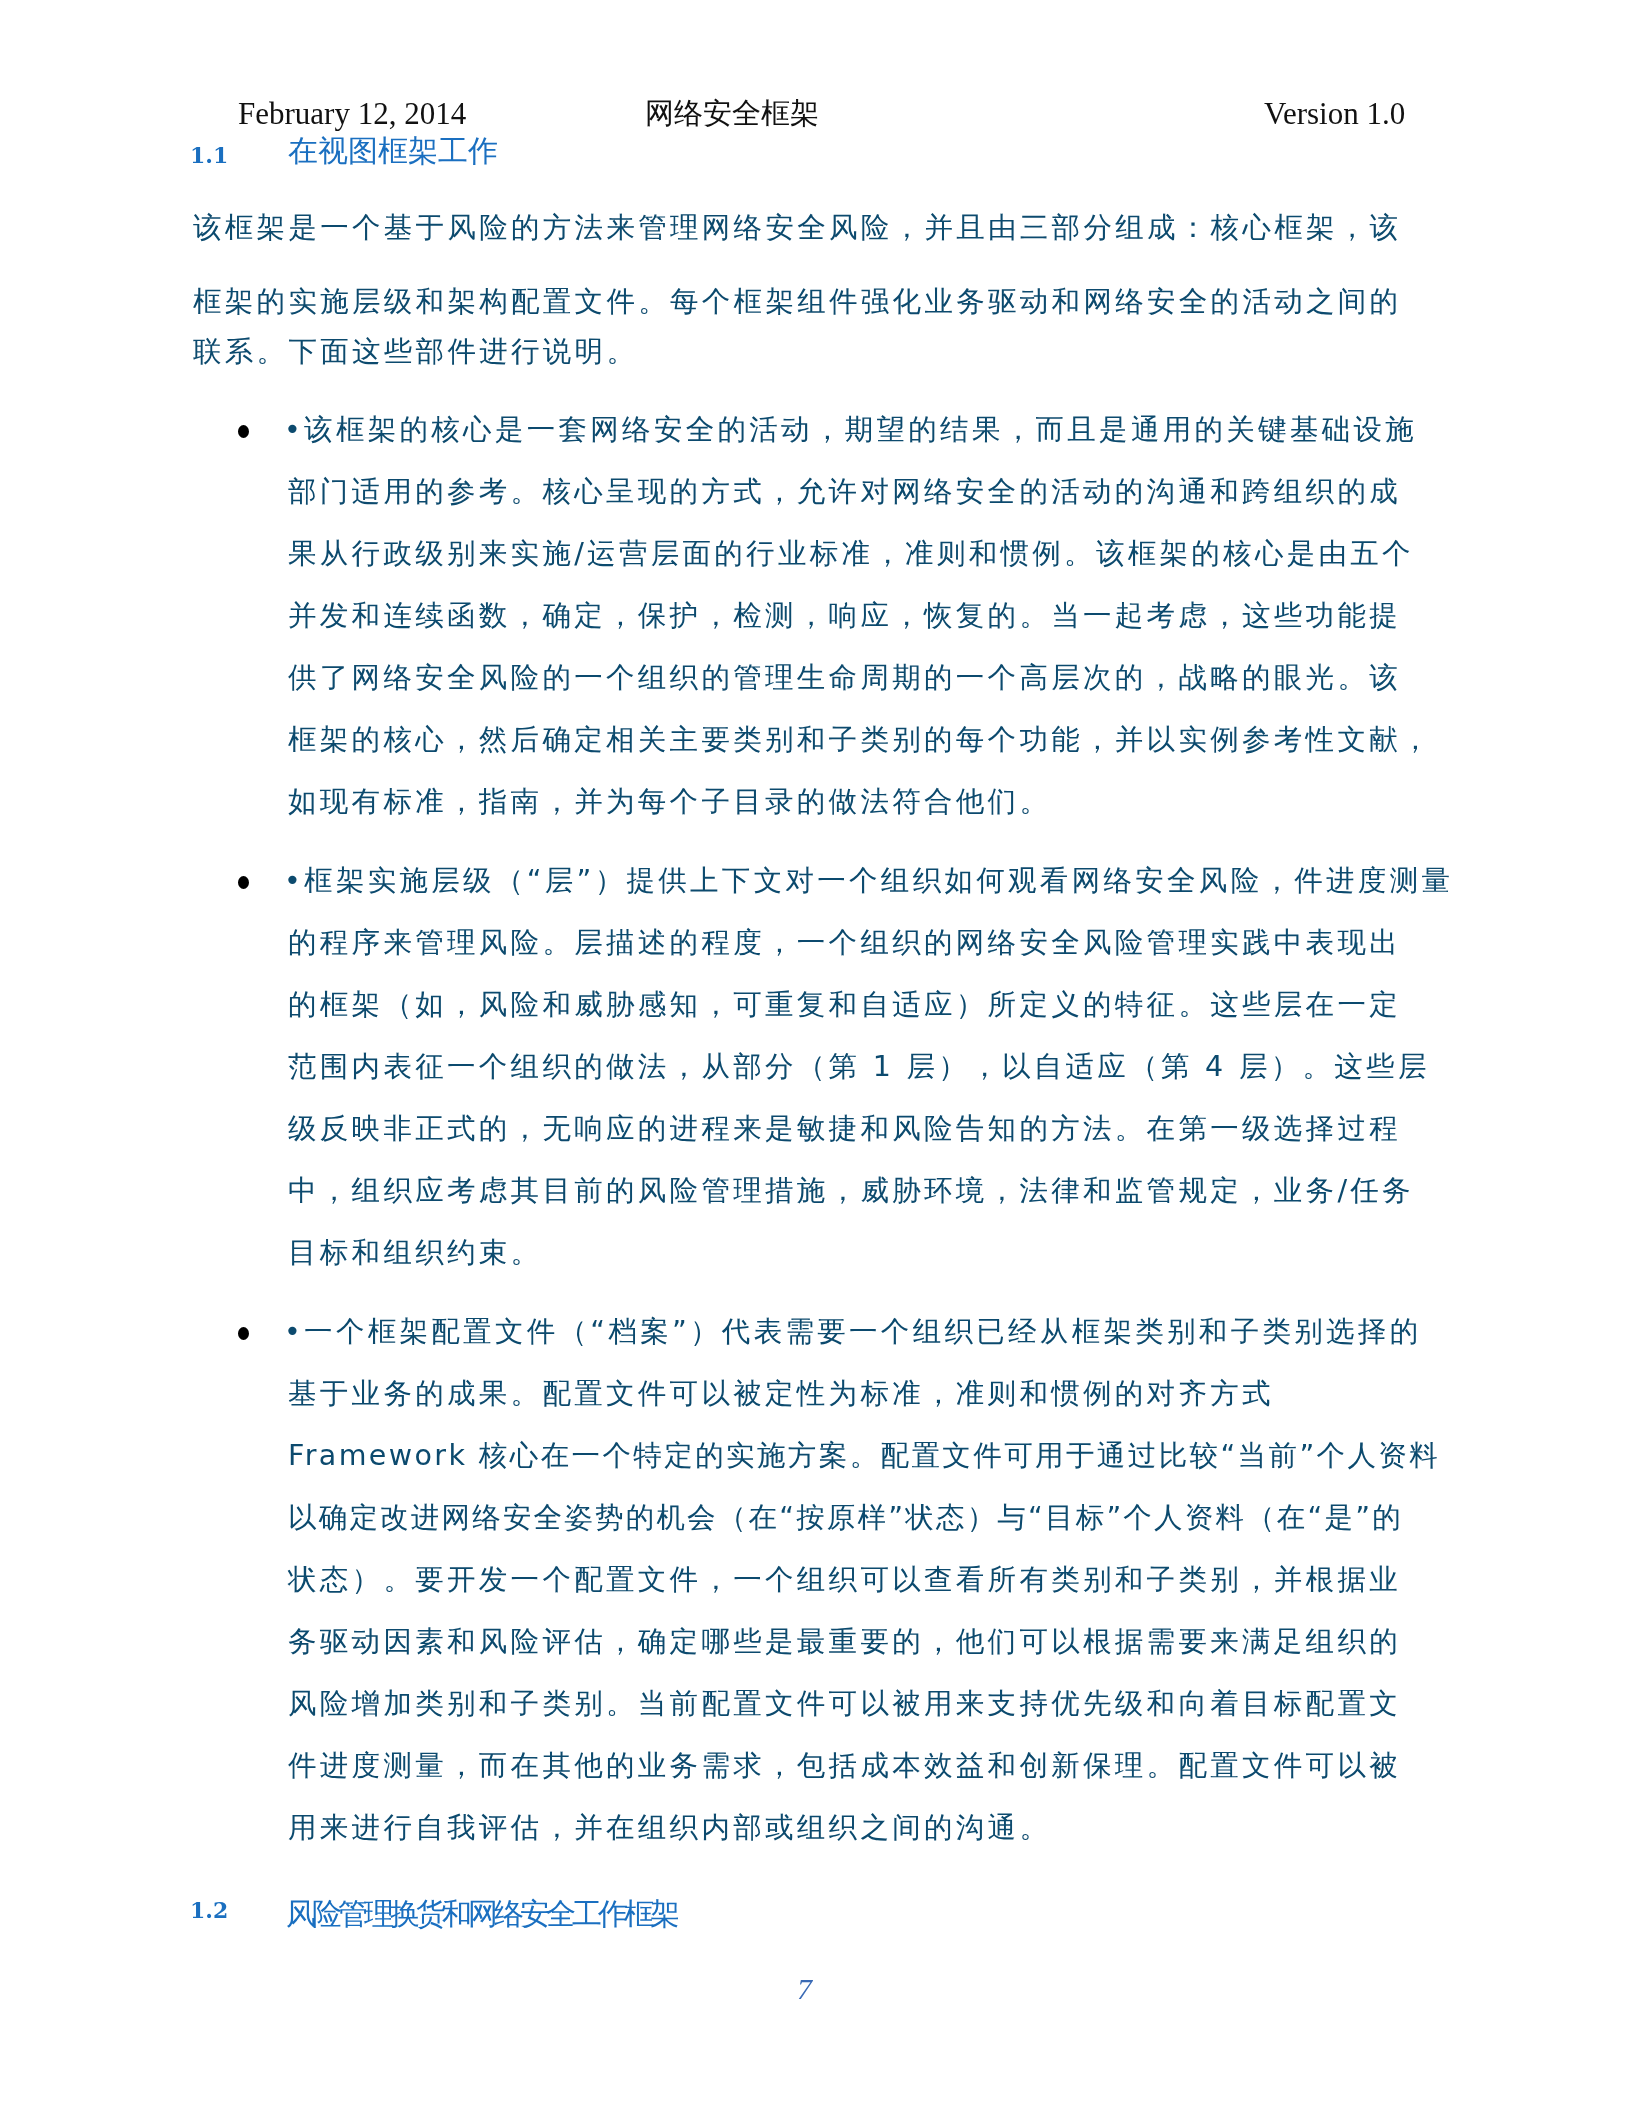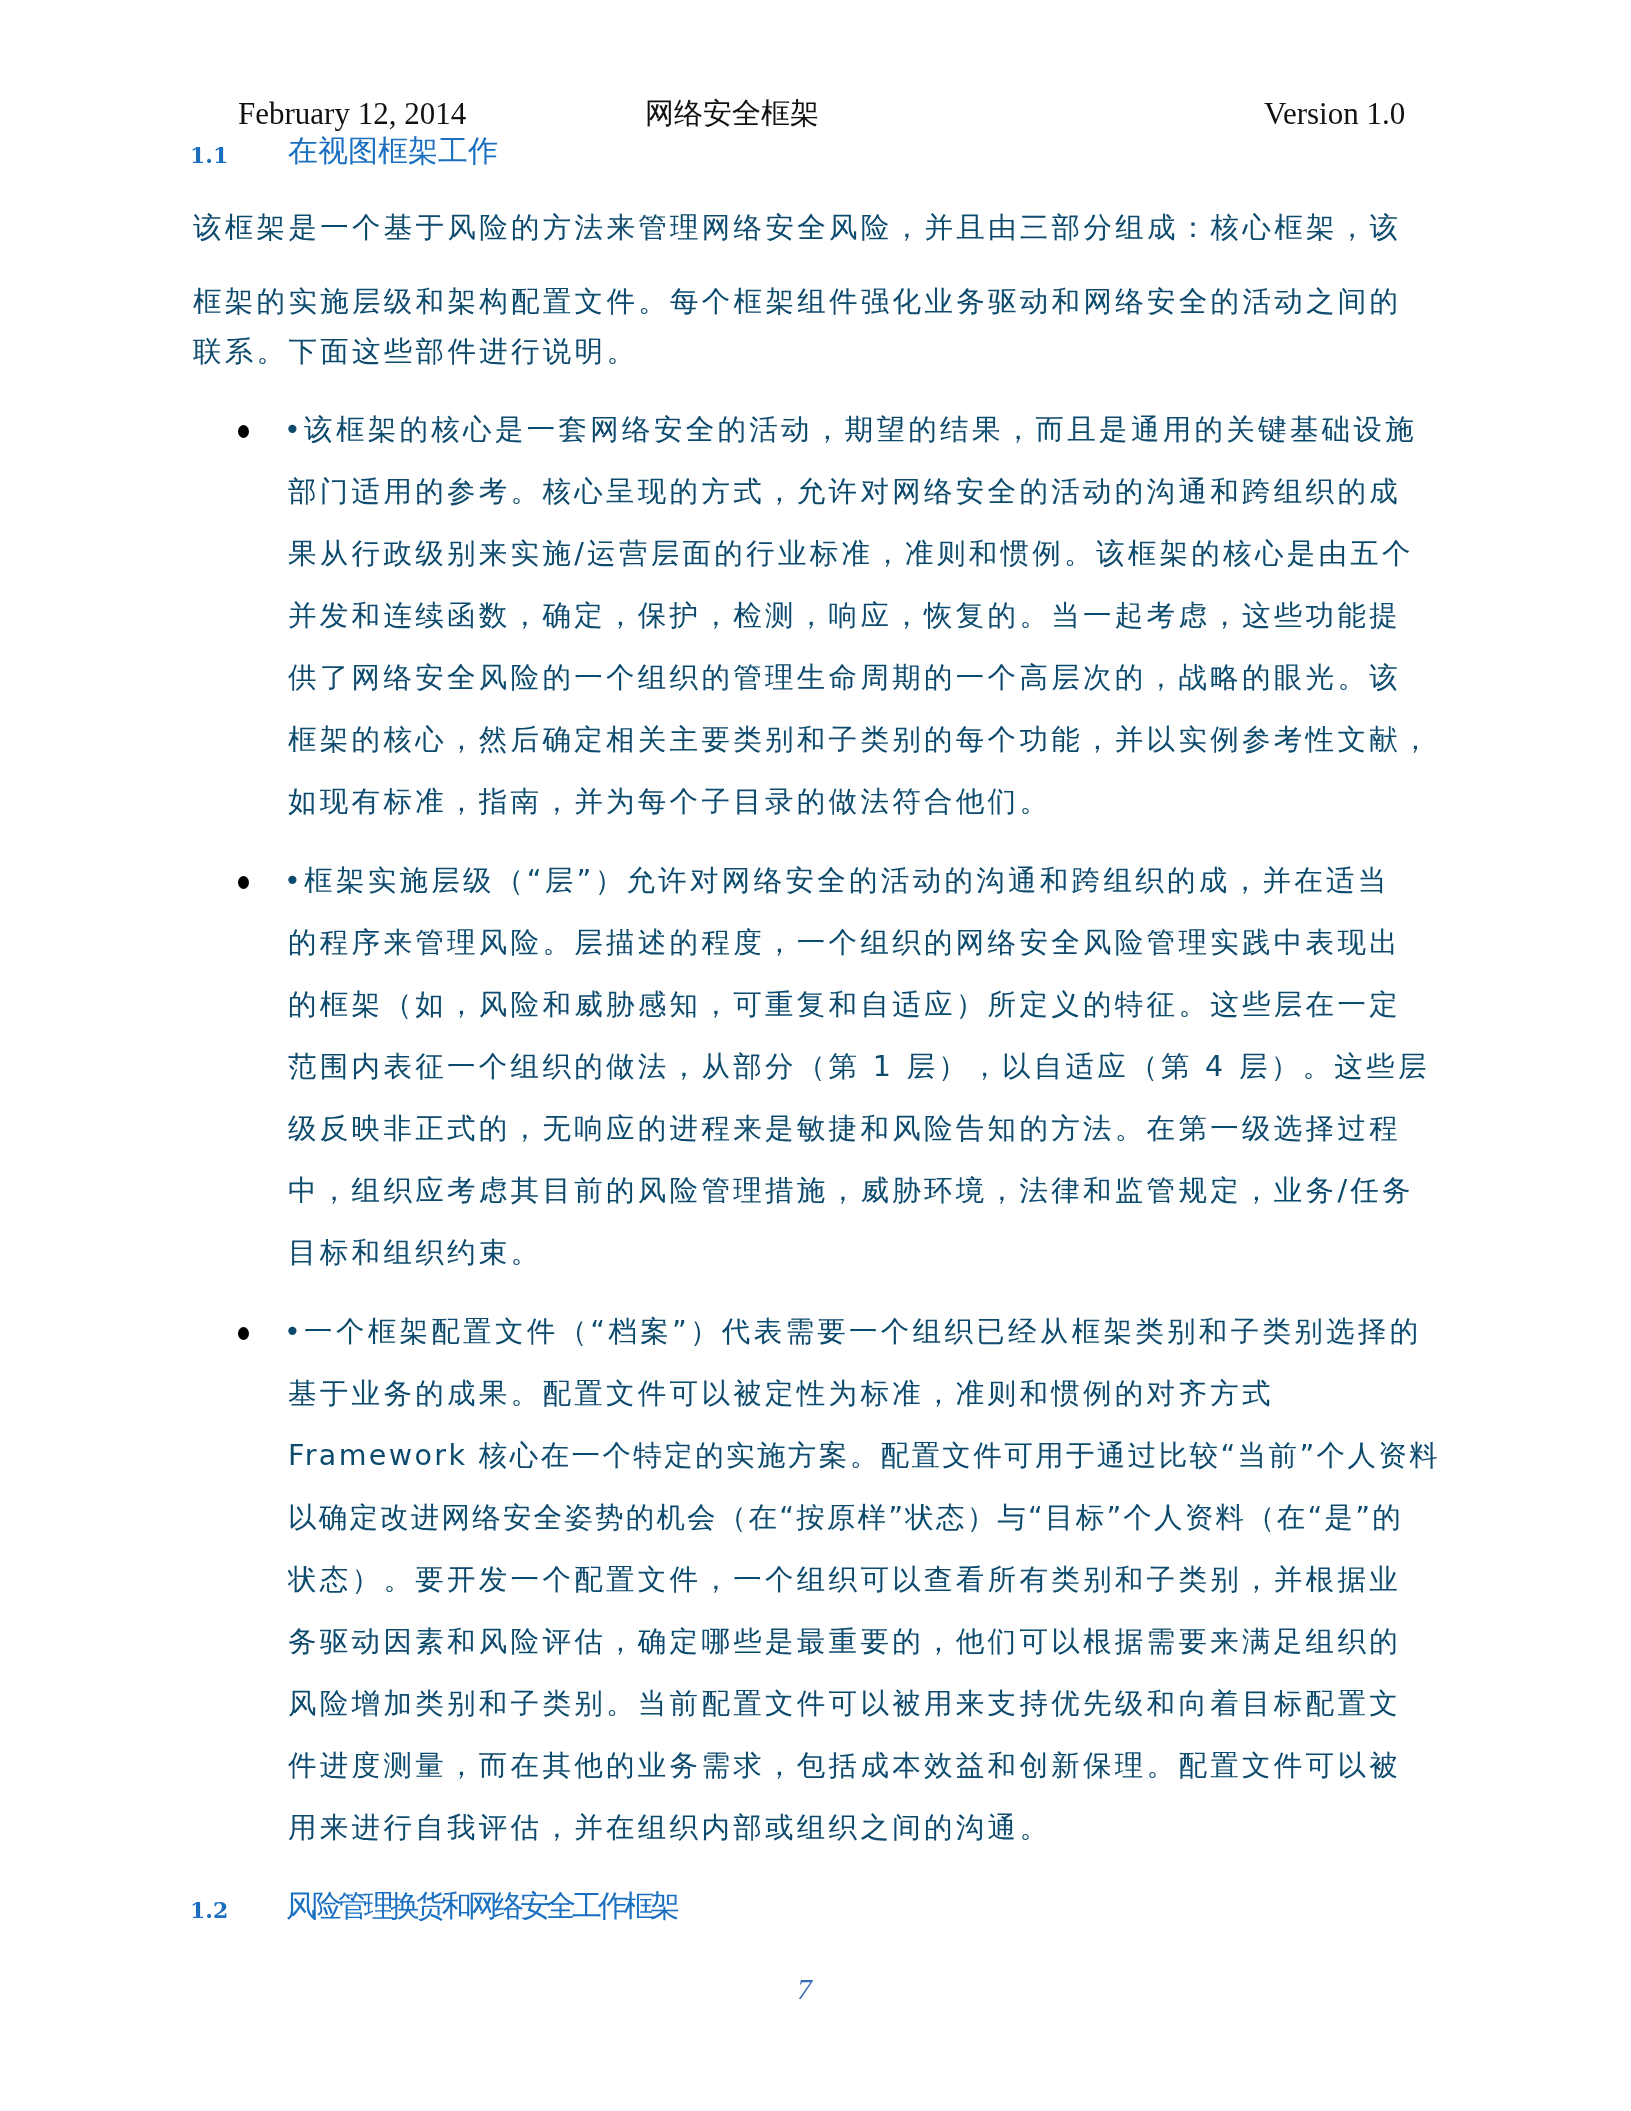--- a/index.html
+++ b/index.html
@@ -43,21 +43,21 @@
     <div class="abs body-line" style="left:288px; top:478px;">部门适用的参考。核心呈现的方式，允许对网络安全的活动的沟通和跨组织的成</div>
     <div class="abs body-line" style="left:288px; top:540px;">果从行政级别来实施/运营层面的行业标准，准则和惯例。该框架的核心是由五个</div>
     <div class="abs body-line" style="left:288px; top:602px;">并发和连续函数，确定，保护，检测，响应，恢复的。当一起考虑，这些功能提</div>
     <div class="abs body-line" style="left:288px; top:664px;">供了网络安全风险的一个组织的管理生命周期的一个高层次的，战略的眼光。该</div>
     <div class="abs body-line" style="left:288px; top:726px;">框架的核心，然后确定相关主要类别和子类别的每个功能，并以实例参考性文献，</div>
     <div class="abs body-line" style="left:288px; top:788px;">如现有标准，指南，并为每个子目录的做法符合他们。</div>
   </div>
 
   <div>
     <span class="bullet" style="left:238px; top:876px;"></span>
-    <div class="abs body-line" style="left:284px; top:867px;">•框架实施层级（“层”）允许对网络安全的活动的沟通和跨组织的成，并在适当</div>
+    <div class="abs body-line" style="left:284px; top:867px;">•框架实施层级（“层”）提供上下文对一个组织如何观看网络安全风险，件进度测量</div>
     <div class="abs body-line" style="left:288px; top:929px;">的程序来管理风险。层描述的程度，一个组织的网络安全风险管理实践中表现出</div>
     <div class="abs body-line" style="left:288px; top:991px;">的框架（如，风险和威胁感知，可重复和自适应）所定义的特征。这些层在一定</div>
     <div class="abs body-line" style="left:288px; top:1053px;">范围内表征一个组织的做法，从部分（第 1 层），以自适应（第 4 层）。这些层</div>
     <div class="abs body-line" style="left:288px; top:1115px;">级反映非正式的，无响应的进程来是敏捷和风险告知的方法。在第一级选择过程</div>
     <div class="abs body-line" style="left:288px; top:1177px;">中，组织应考虑其目前的风险管理措施，威胁环境，法律和监管规定，业务/任务</div>
     <div class="abs body-line" style="left:288px; top:1239px;">目标和组织约束。</div>
   </div>
 
   <div>
     <span class="bullet" style="left:238px; top:1327px;"></span>
@@ -67,18 +67,18 @@
     <div class="abs body-line" style="left:288px; top:1504px; letter-spacing:2.2px;">以确定改进网络安全姿势的机会（在“按原样”状态）与“目标”个人资料（在“是”的</div>
     <div class="abs body-line" style="left:288px; top:1566px;">状态）。要开发一个配置文件，一个组织可以查看所有类别和子类别，并根据业</div>
     <div class="abs body-line" style="left:288px; top:1628px;">务驱动因素和风险评估，确定哪些是最重要的，他们可以根据需要来满足组织的</div>
     <div class="abs body-line" style="left:288px; top:1690px;font-family:Liberation Serif, serif;">风险增加类别和子类别。当前配置文件可以被用来支持优先级和向着目标配置文</div>
     <div class="abs body-line" style="left:288px; top:1752px;">件进度测量，而在其他的业务需求，包括成本效益和创新保理。配置文件可以被</div>
     <div class="abs body-line" style="left:288px; top:1814px;">用来进行自我评估，并在组织内部或组织之间的沟通。</div>
   </div>
 
   <div class="abs heading" style="left:190px; top:1891px;">
     <span class="h-num" style="position:absolute; left:0; top:8px;">1.2</span>
-    <span class="h-title condensed" style="position:absolute; left:96px; top:0;">风险管理换货和网络安全工作框架</span>
+    <span class="h-title condensed" style="position:absolute; left:96px; top:8px;">风险管理换货和网络安全工作框架</span>
   </div>
 
   <div class="abs pagenum" style="left:797px; top:1974px;">7</div>
 
 </div>
 
 </body></html>

